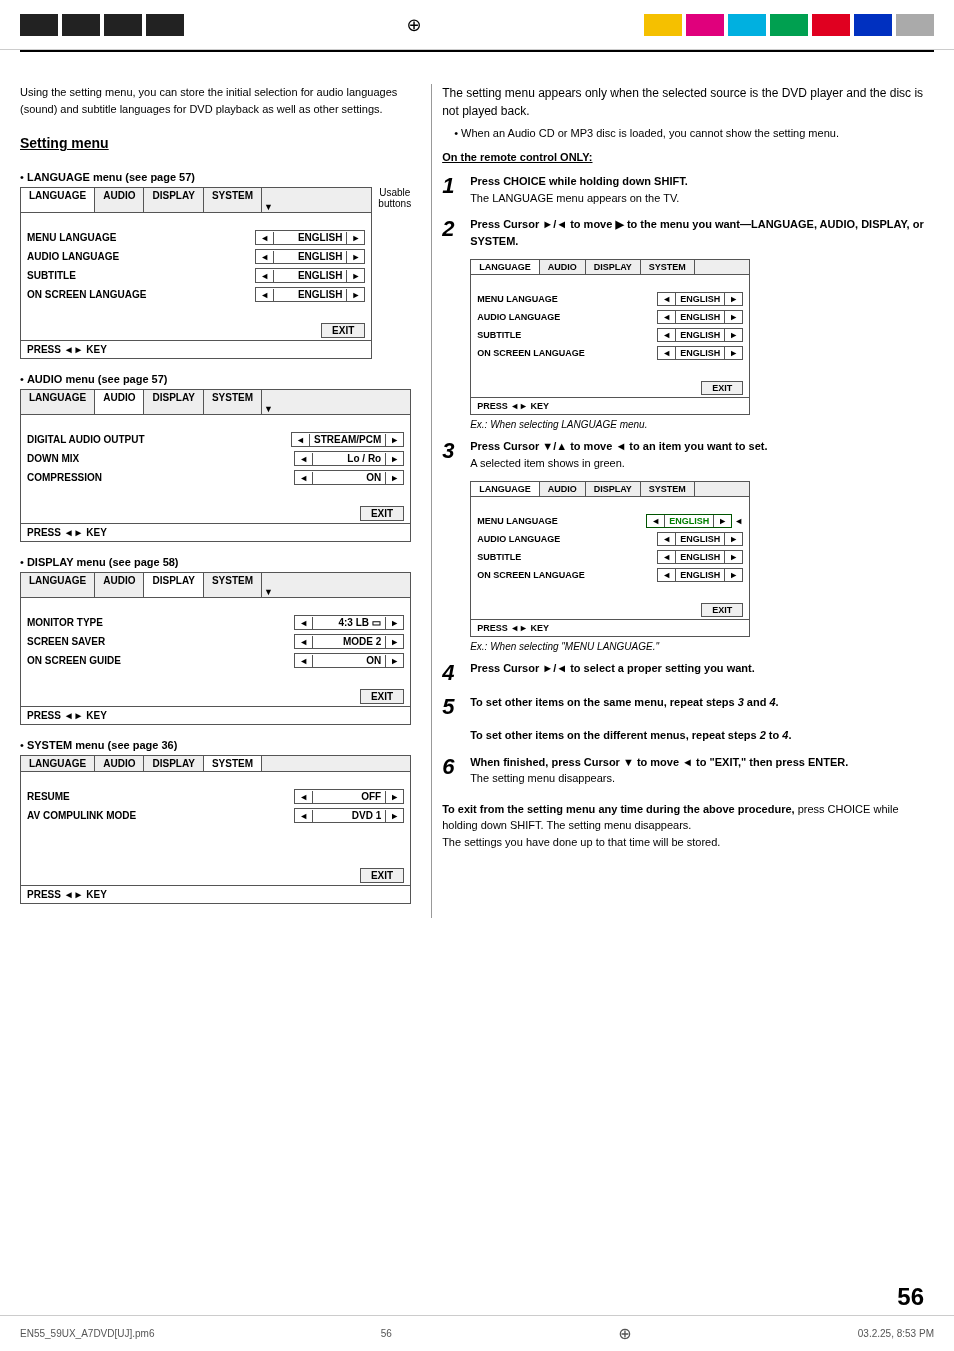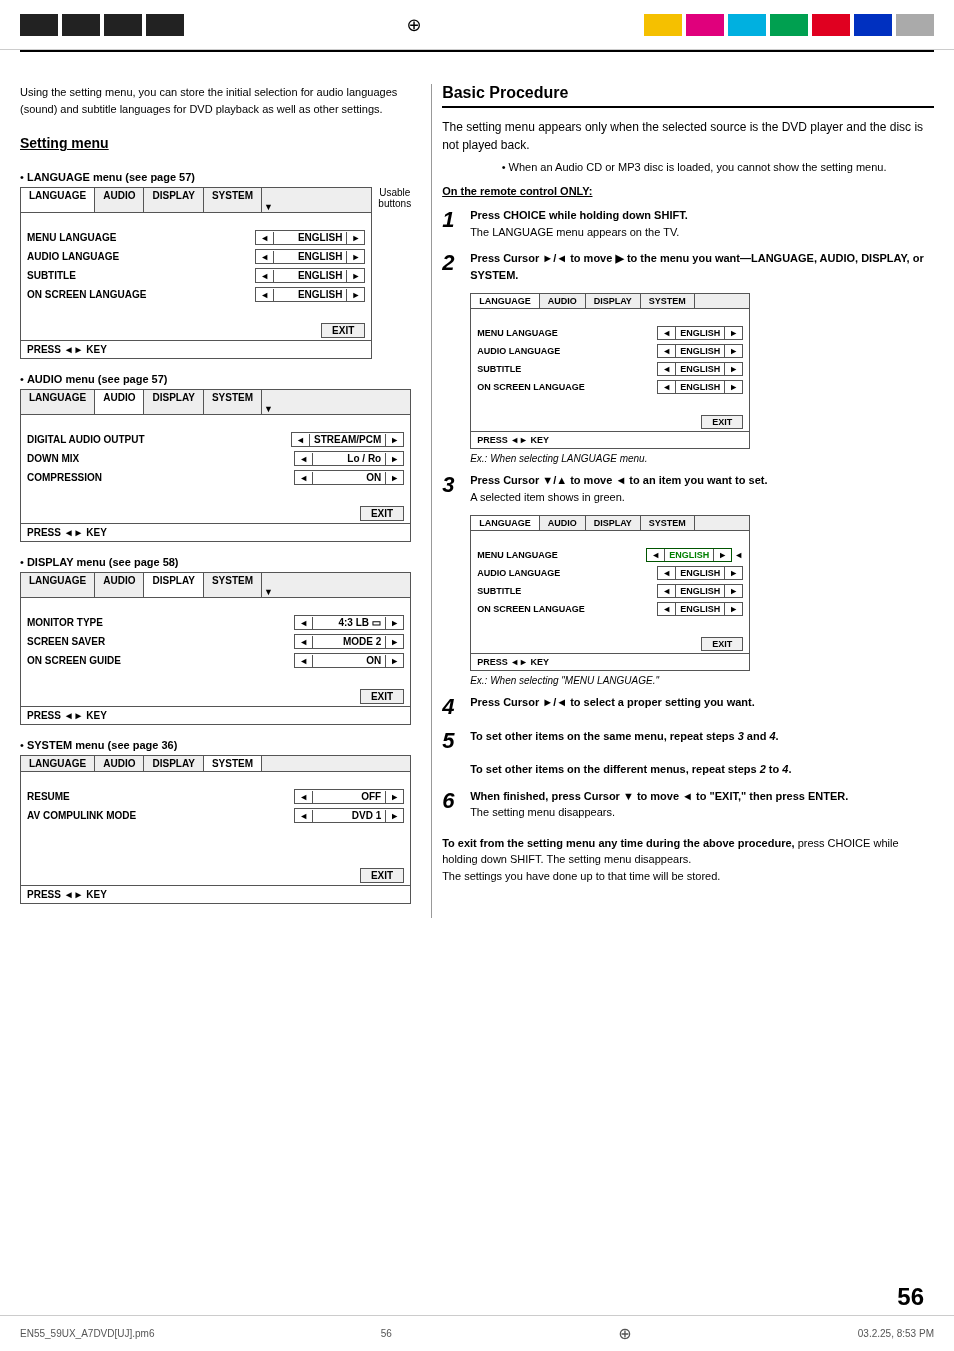--- a/index.html
+++ b/index.html
@@ -209,21 +209,20 @@
     .bp-intro {
       font-size: 12px;
       line-height: 1.5;
       margin-bottom: 6px;
     }
     .bp-bullet {
       font-size: 11px;
       margin-left: 12px;
       margin-bottom: 10px;
       line-height: 1.4;
-      text-align: center;
     }
 
     .on-remote {
       font-size: 11px;
       font-weight: bold;
       text-decoration: underline;
       margin-bottom: 10px;
     }
 
     
@@ -481,21 +480,20 @@
         <div style="height:24px;"></div>
         <div class="menu-exit-row">
           <span class="exit-btn">EXIT</span>
         </div>
         <div class="press-key-row">PRESS ◄► KEY</div>
       </div>
     </div>
   </div>
 
   <div class="right-col">
-    <div class="basic-procedure-heading">Basic Procedure</div>
 
     <p class="bp-intro">The setting menu appears only when the selected source is the DVD player and the disc is not played back.</p>
     <p class="bp-bullet">• <span>When an Audio CD or MP3 disc is loaded, you cannot show the setting menu.</span></p>
 
     <div class="on-remote">On the remote control ONLY:</div>
 
     <div class="step">
       <div class="step-num">1</div>
       <div class="step-body">
         <strong>Press CHOICE while holding down SHIFT.</strong><br>

